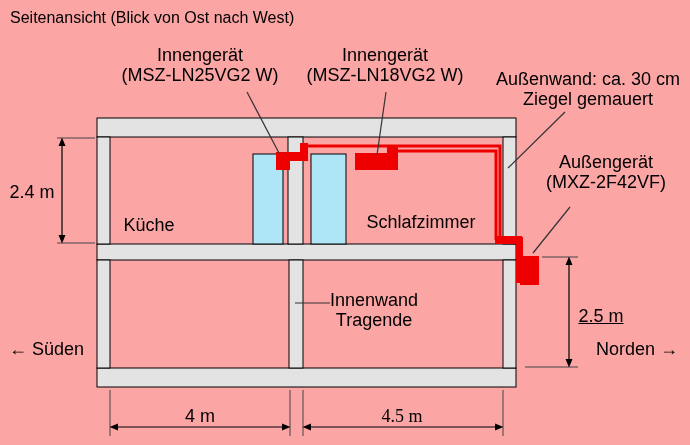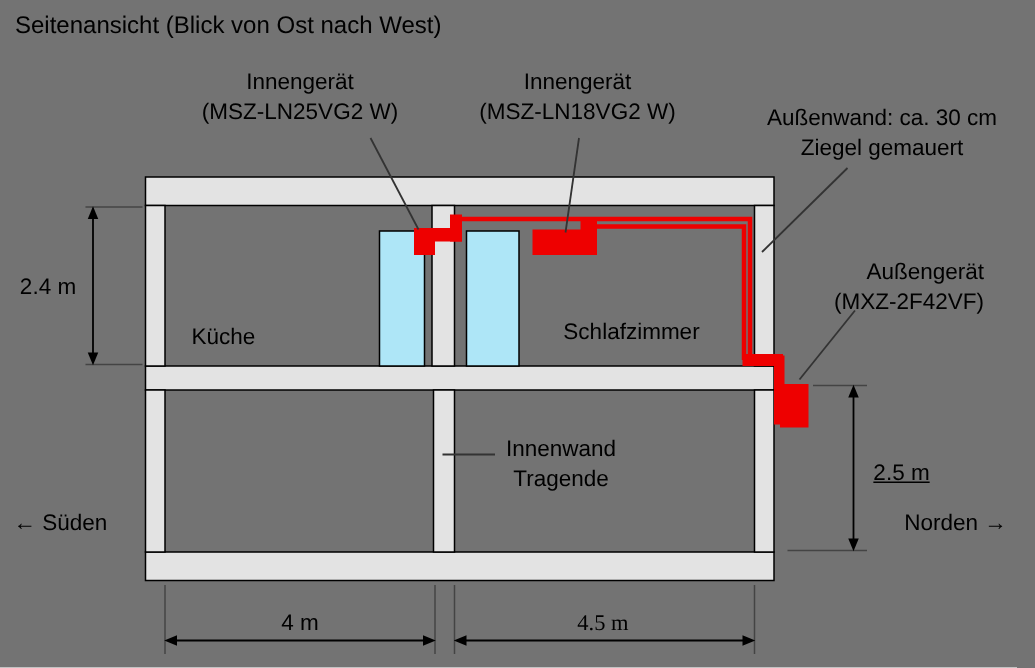--- a/index.html
+++ b/index.html
@@ -1,27 +1,27 @@
 <!DOCTYPE html>
 <html><head>
 <meta charset="utf-8">
 <style>
   html,body{margin:0;padding:0;background:#fff;}
   .stage{
     position:relative;
     width:690px;height:445px;
-    background:#737373;
+    background:#fca5a5;
     font-family:"Liberation Sans", sans-serif;
     color:#000;
     overflow:hidden;
   }
   .stage svg{position:absolute;left:0;top:0;}
   .lbl{
     position:absolute;
-    font-size:15px;
+    font-size:18px;
     line-height:20px;
     white-space:nowrap;
     color:#000;
   }
   .title{font-size:16px;}
   .center{transform:translateX(-50%);text-align:center;}
   .lbl span{display:block;}
   
   .slab{fill:#e3e3e3;stroke:#000;stroke-width:1;}
   .panel{fill:#aee6f7;stroke:#000;stroke-width:1;}
@@ -117,21 +117,21 @@
   <div class="lbl center" style="left:385px;top:45px;">
     <span>Innengerät</span>
     <span>(MSZ-LN18VG2 W)</span>
   </div>
 
   <div class="lbl center" style="left:588px;top:69px;">
     <span>Außenwand: ca. 30 cm</span>
     <span>Ziegel gemauert</span>
   </div>
 
-  <div class="lbl center" style="left:606px;top:172px;text-align:right;">
+  <div class="lbl center" style="left:606px;top:152px;">
     <span>Außengerät</span>
     <span>(MXZ-2F42VF)</span>
   </div>
 
   <div class="lbl center" style="left:374px;top:290px;">
     <span>Innenwand</span>
     <span>Tragende</span>
   </div>
 
   <div class="lbl center" style="left:149px;top:215px;">Küche</div>

